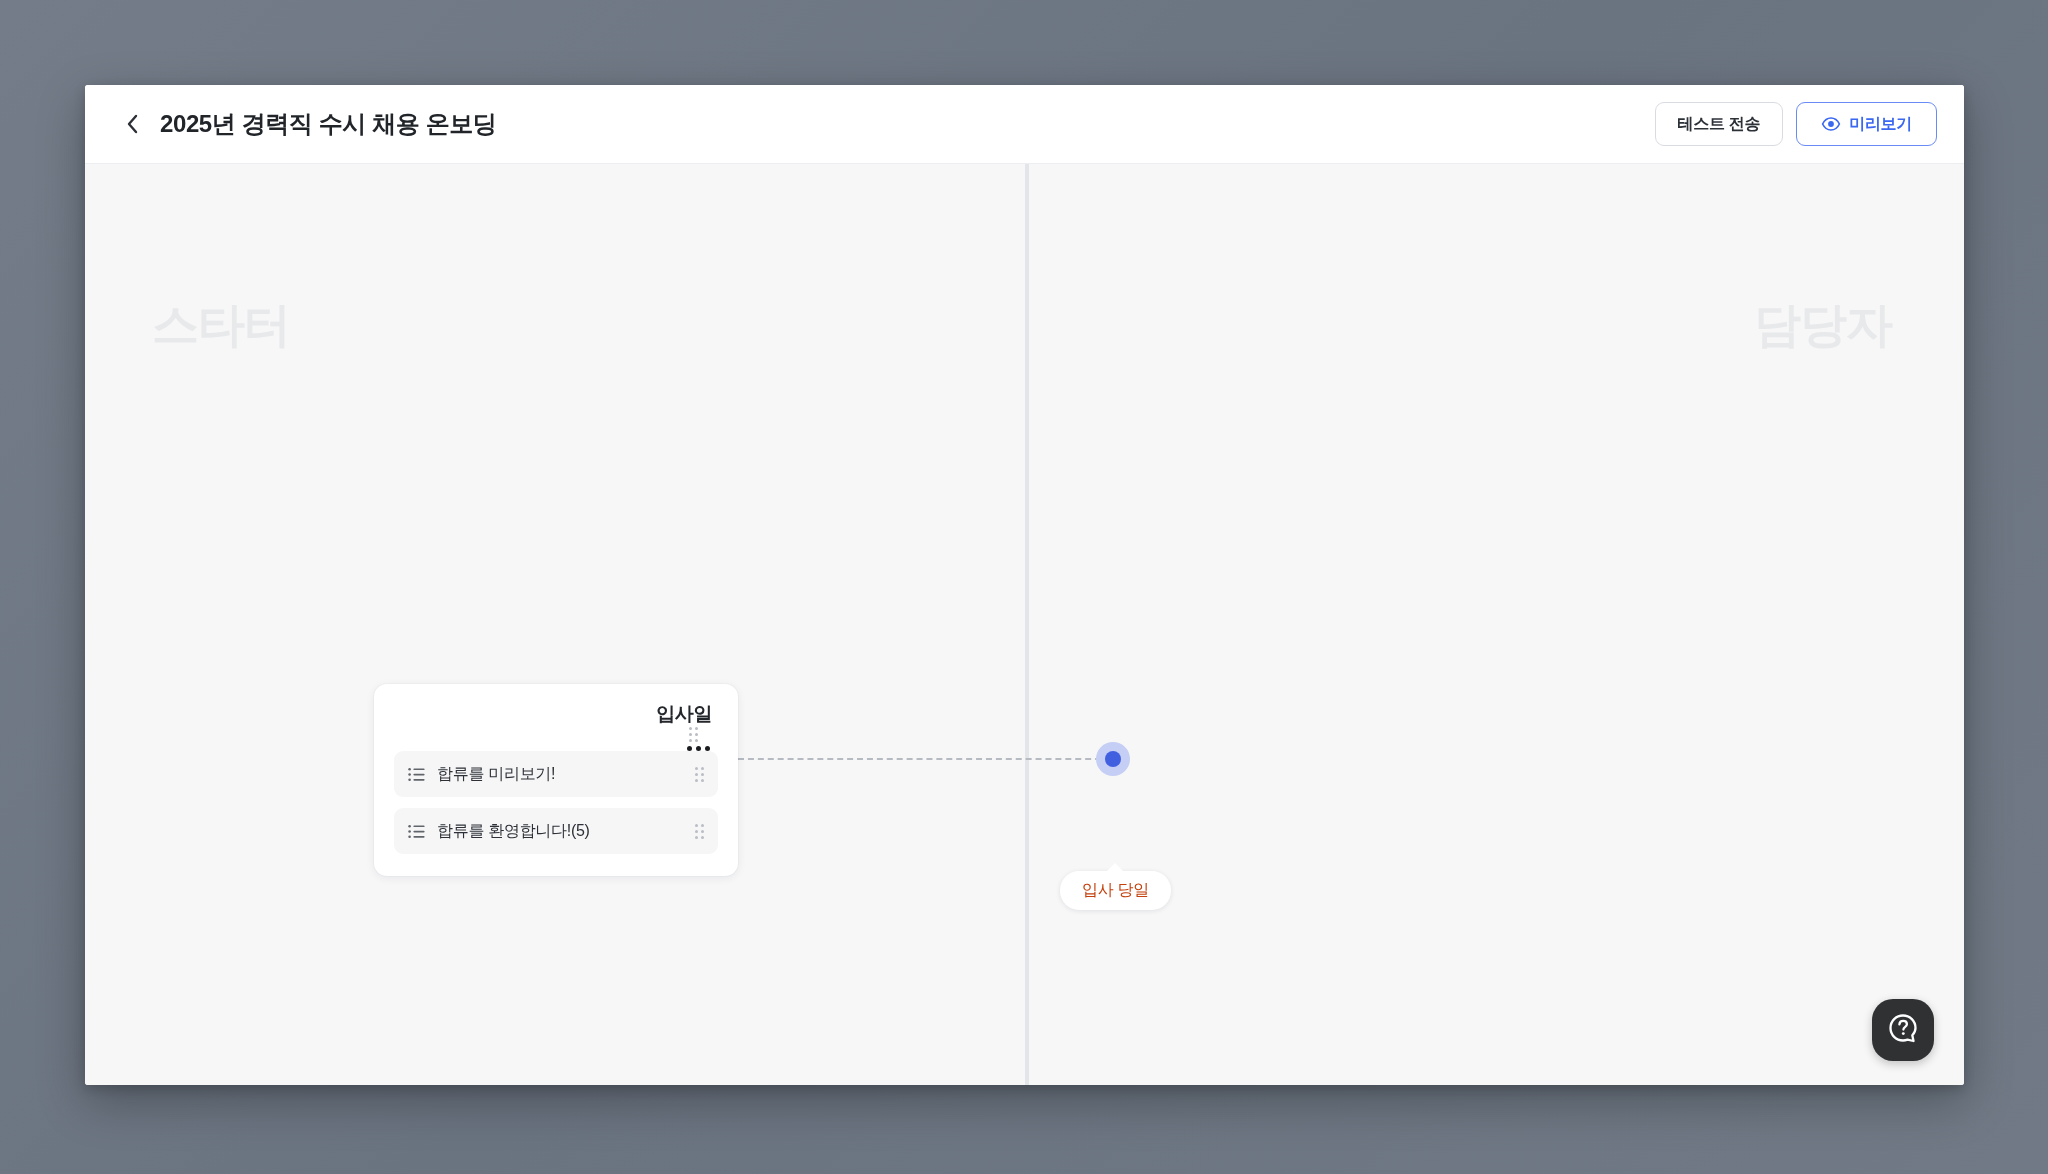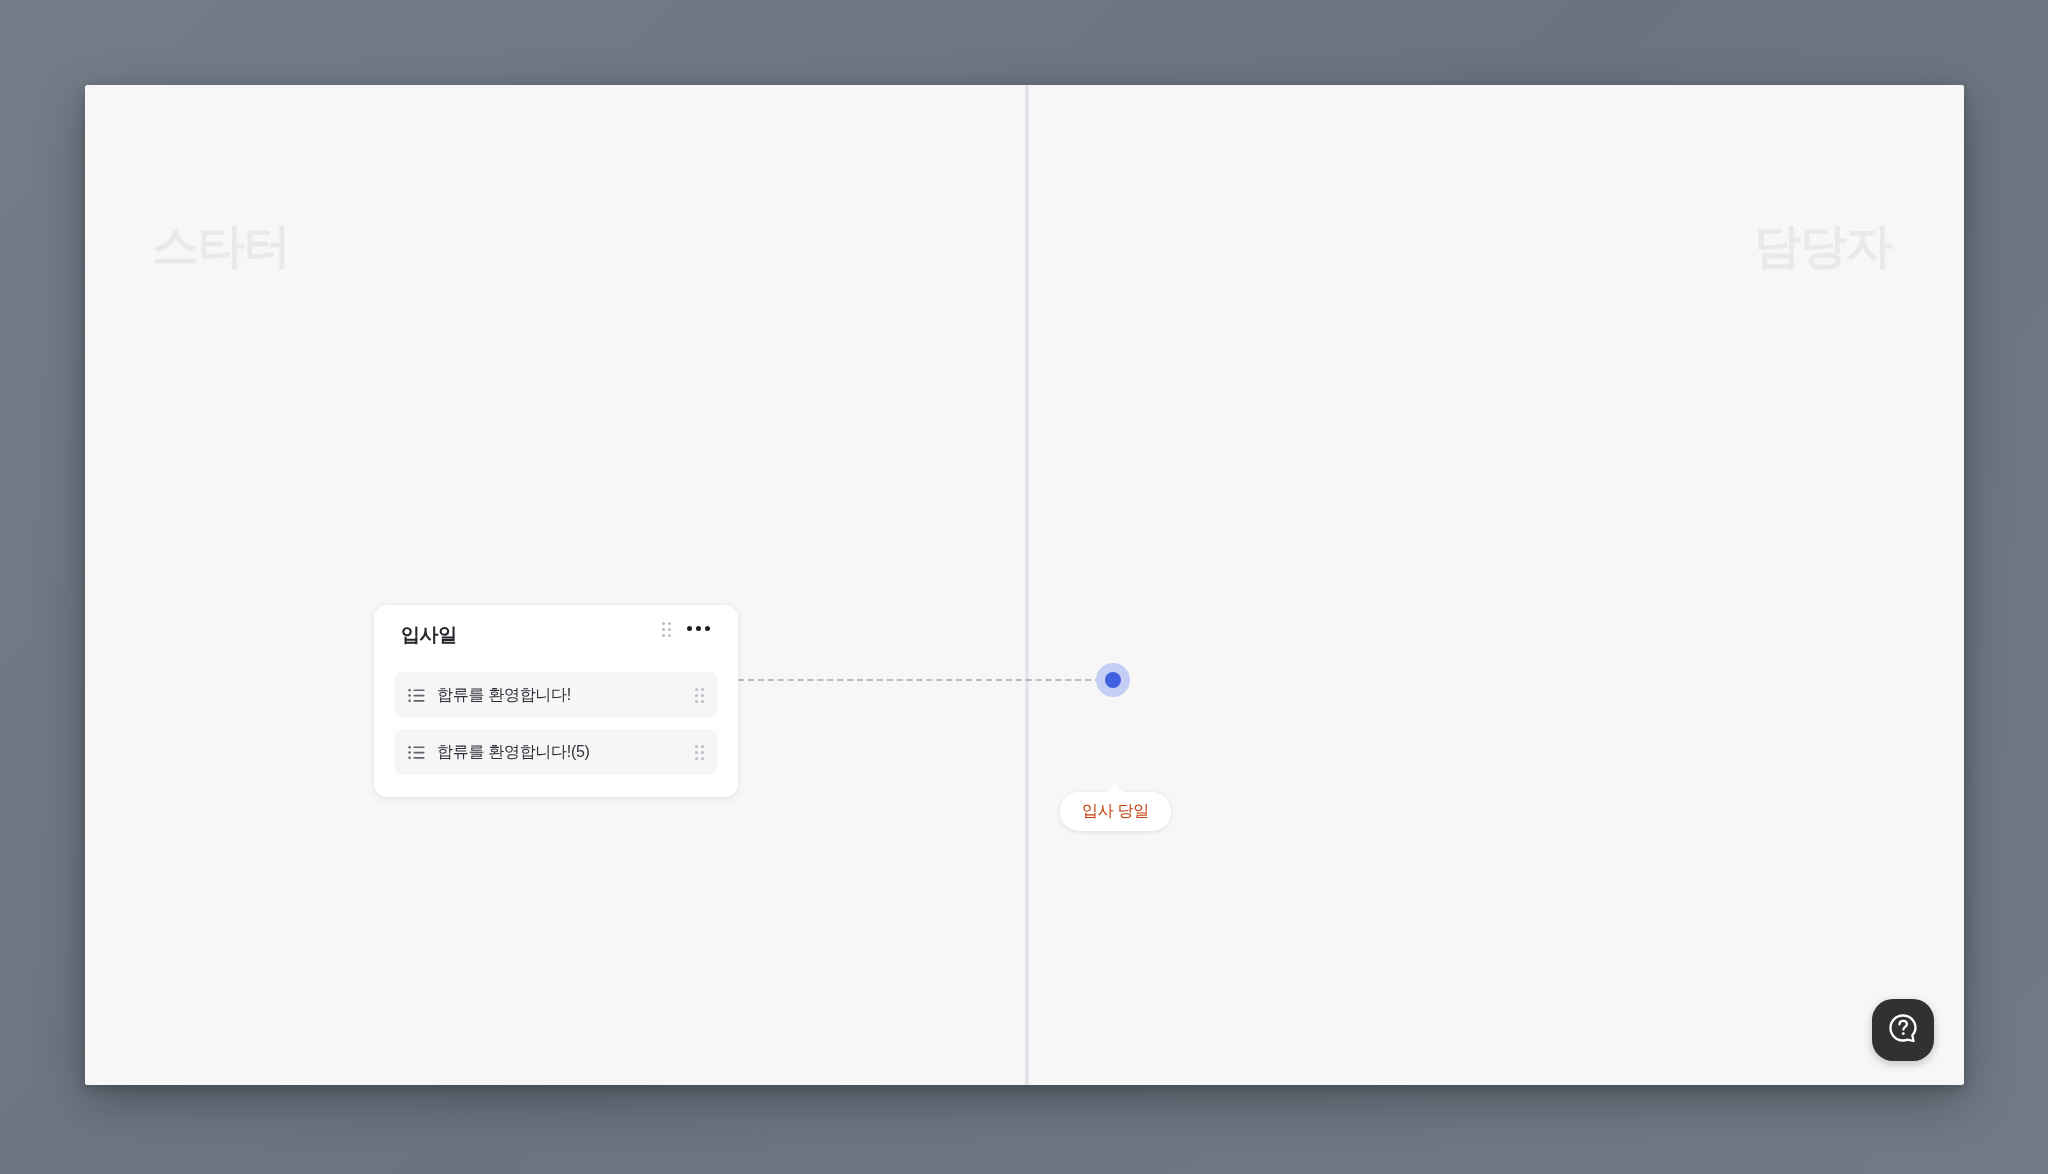--- a/index.html
+++ b/index.html
@@ -110,23 +110,24 @@
     position: absolute;
     left: 289px; top: 520px;
     width: 364px;
     background: #ffffff;
     border-radius: 13px;
     box-shadow: 0 2px 10px rgba(20,25,40,0.07), 0 0 0 1px rgba(20,25,40,0.025);
     padding: 17px 20px 22px 20px;
   }
   .seq-card-head {
     display: flex;
-    align-items: flex-start;
+    align-items: flex-end;
     height: 38px;
     padding: 0 6px 0 7px;
+    flex-direction: column;
   }
   .seq-card-title {
     font-size: 19px;
     font-weight: 700;
     color: #23262b;
     letter-spacing: -0.4px;
   }
   .seq-card-head-spacer { flex: 1 1 auto; }
   .dot-grid {
     display: grid;
@@ -228,20 +229,45 @@
     justify-content: center;
     cursor: pointer;
     box-shadow: 0 3px 10px rgba(0,0,0,0.22);
   }
 </style>
 </head>
 <body>
 
 <div class="app-window">
 
+  <div class="header">
+    <div class="back-btn">
+      <span>
+        <svg width="14" height="22" viewBox="0 0 14 22" fill="none">
+          <path d="M11 3 L4 11 L11 19" stroke="#2c3036" stroke-width="2.4" stroke-linecap="round" stroke-linejoin="round"></path>
+        </svg>
+      </span>
+    </div>
+    <div class="page-title">2025년 경력직 수시 채용 온보딩</div>
+    <div class="header-spacer"></div>
+    <div class="header-actions">
+      <div class="btn btn-secondary">
+        <span>테스트 전송</span>
+      </div>
+      <div class="btn btn-primary-outline">
+        <span class="eye-icon">
+          <svg width="20" height="20" viewBox="0 0 20 20" fill="none">
+            <path d="M1.6 10 C3.6 5.9 6.6 4 10 4 C13.4 4 16.4 5.9 18.4 10 C16.4 14.1 13.4 16 10 16 C6.6 16 3.6 14.1 1.6 10 Z" stroke="#3b68f0" stroke-width="1.7" stroke-linejoin="round"></path>
+            <circle cx="10" cy="10" r="2.9" fill="#3b68f0"></circle>
+          </svg>
+        </span>
+        <span>미리보기</span>
+      </div>
+    </div>
+  </div>
 
   <div class="canvas">
 
     <div class="divider"></div>
 
     <div class="lane-watermark wm-left">스타터</div>
     <div class="lane-watermark wm-right">담당자</div>
 
     <div class="connector"></div>
 
@@ -269,21 +295,21 @@
           <span class="seq-item-icon">
             <svg width="17" height="15" viewBox="0 0 17 15" fill="none">
               <circle cx="1.6" cy="2.2" r="1.3" fill="#60646b"></circle>
               <circle cx="1.6" cy="7.5" r="1.3" fill="#60646b"></circle>
               <circle cx="1.6" cy="12.8" r="1.3" fill="#60646b"></circle>
               <rect x="5.4" y="1.4" width="11.2" height="1.7" rx="0.85" fill="#60646b"></rect>
               <rect x="5.4" y="6.7" width="11.2" height="1.7" rx="0.85" fill="#60646b"></rect>
               <rect x="5.4" y="12.0" width="11.2" height="1.7" rx="0.85" fill="#60646b"></rect>
             </svg>
           </span>
-          <span class="seq-item-label">합류를 환영합니다!</span>
+          <span class="seq-item-label">합류를 미리보기!</span>
           <span class="seq-item-handle">
             <i></i>
               <i></i>
               <i></i>
               <i></i>
               <i></i>
               <i></i>
           </span>
         </div>
 

